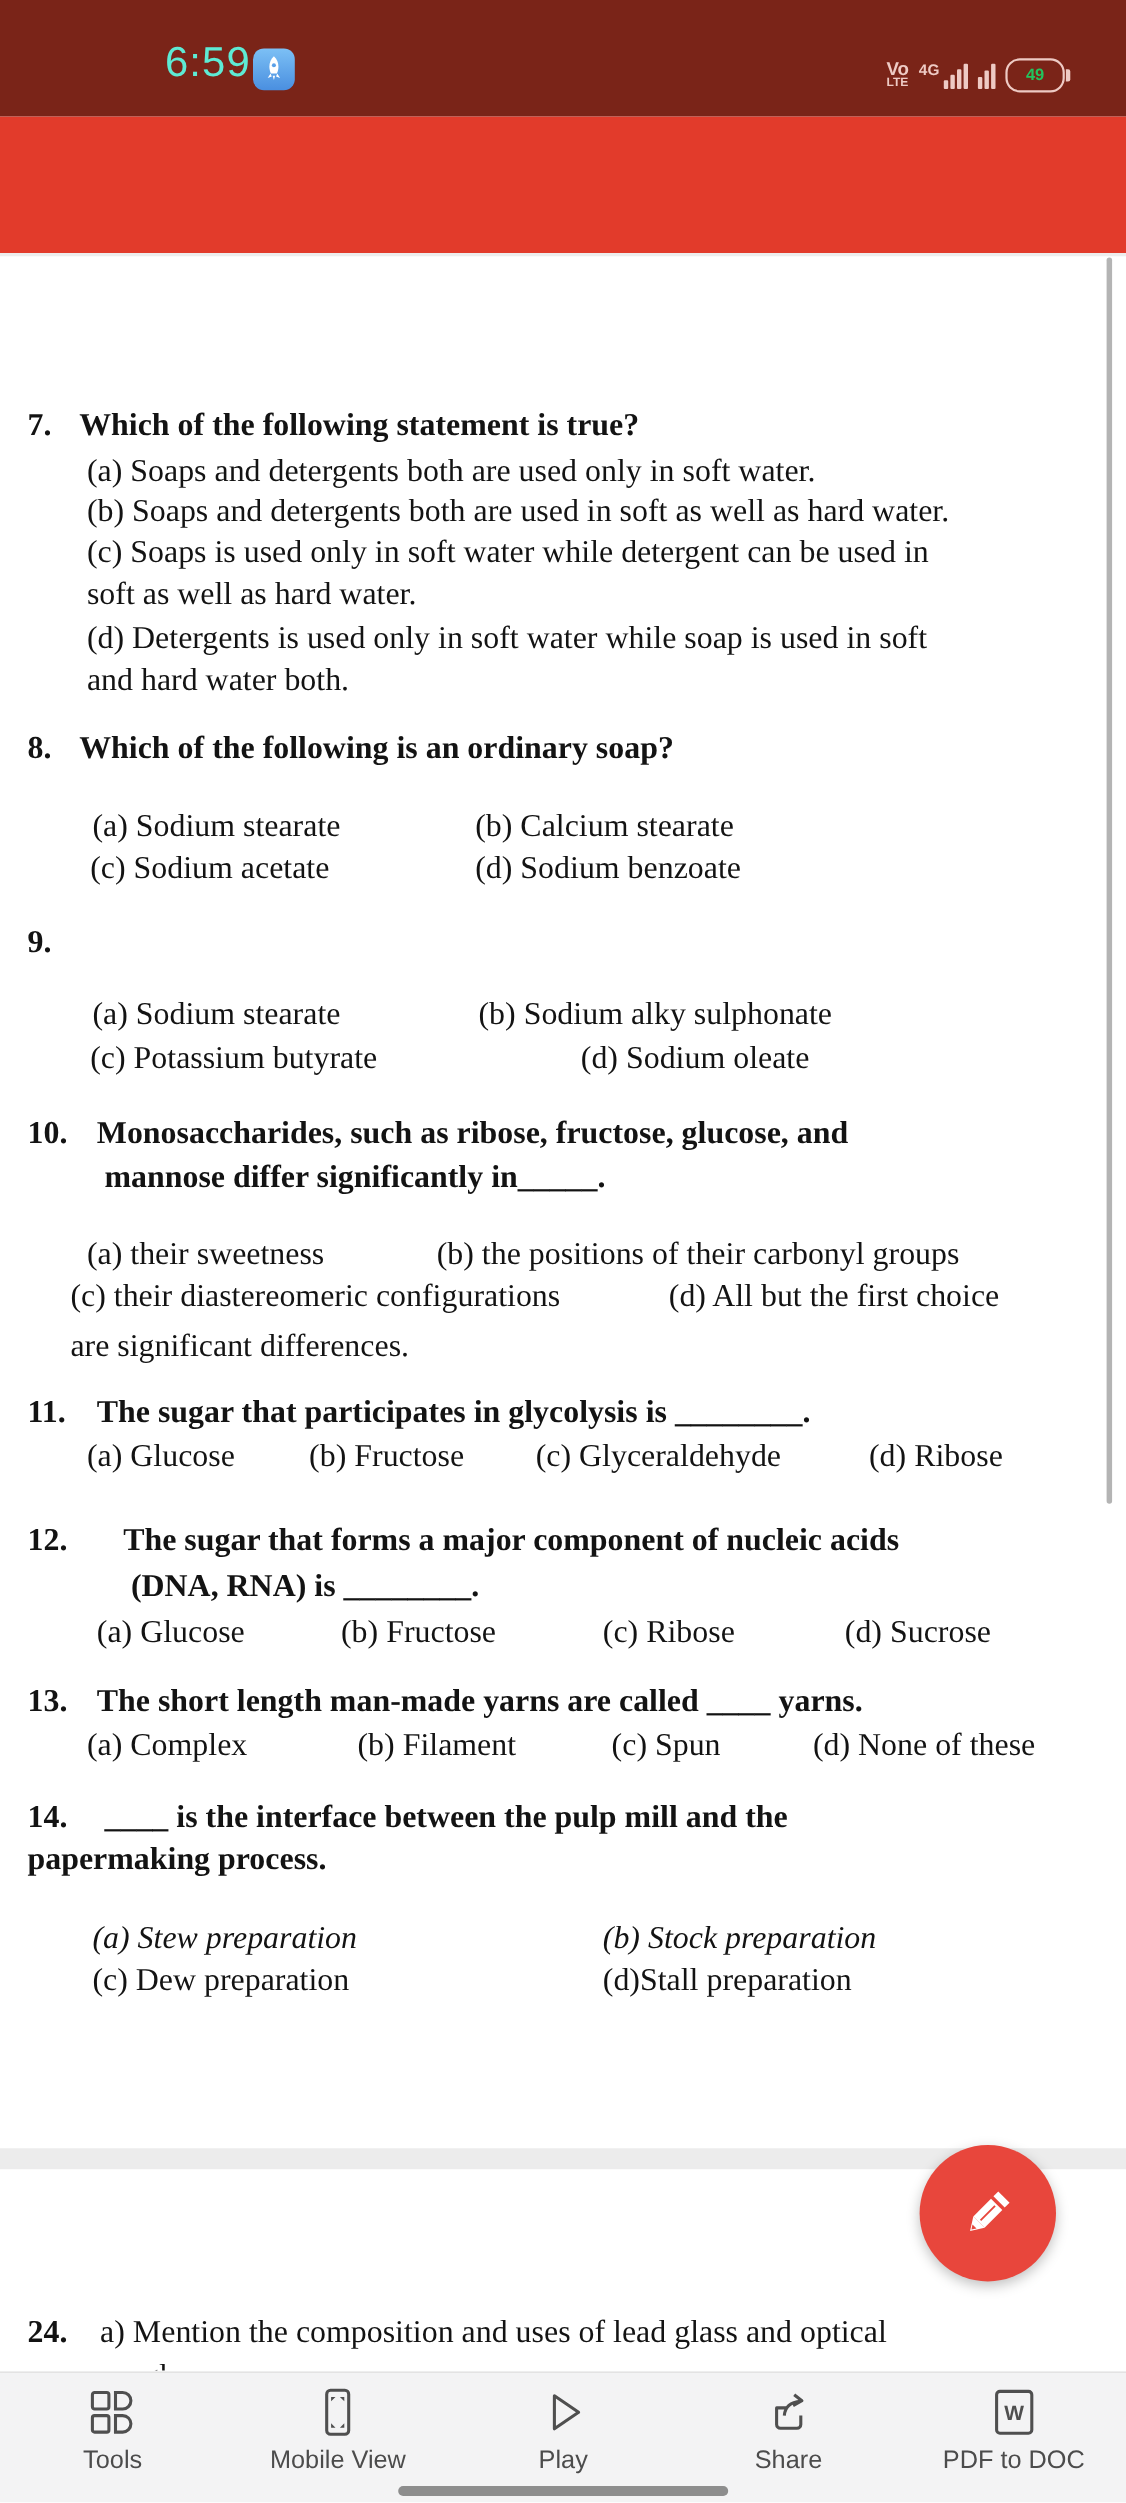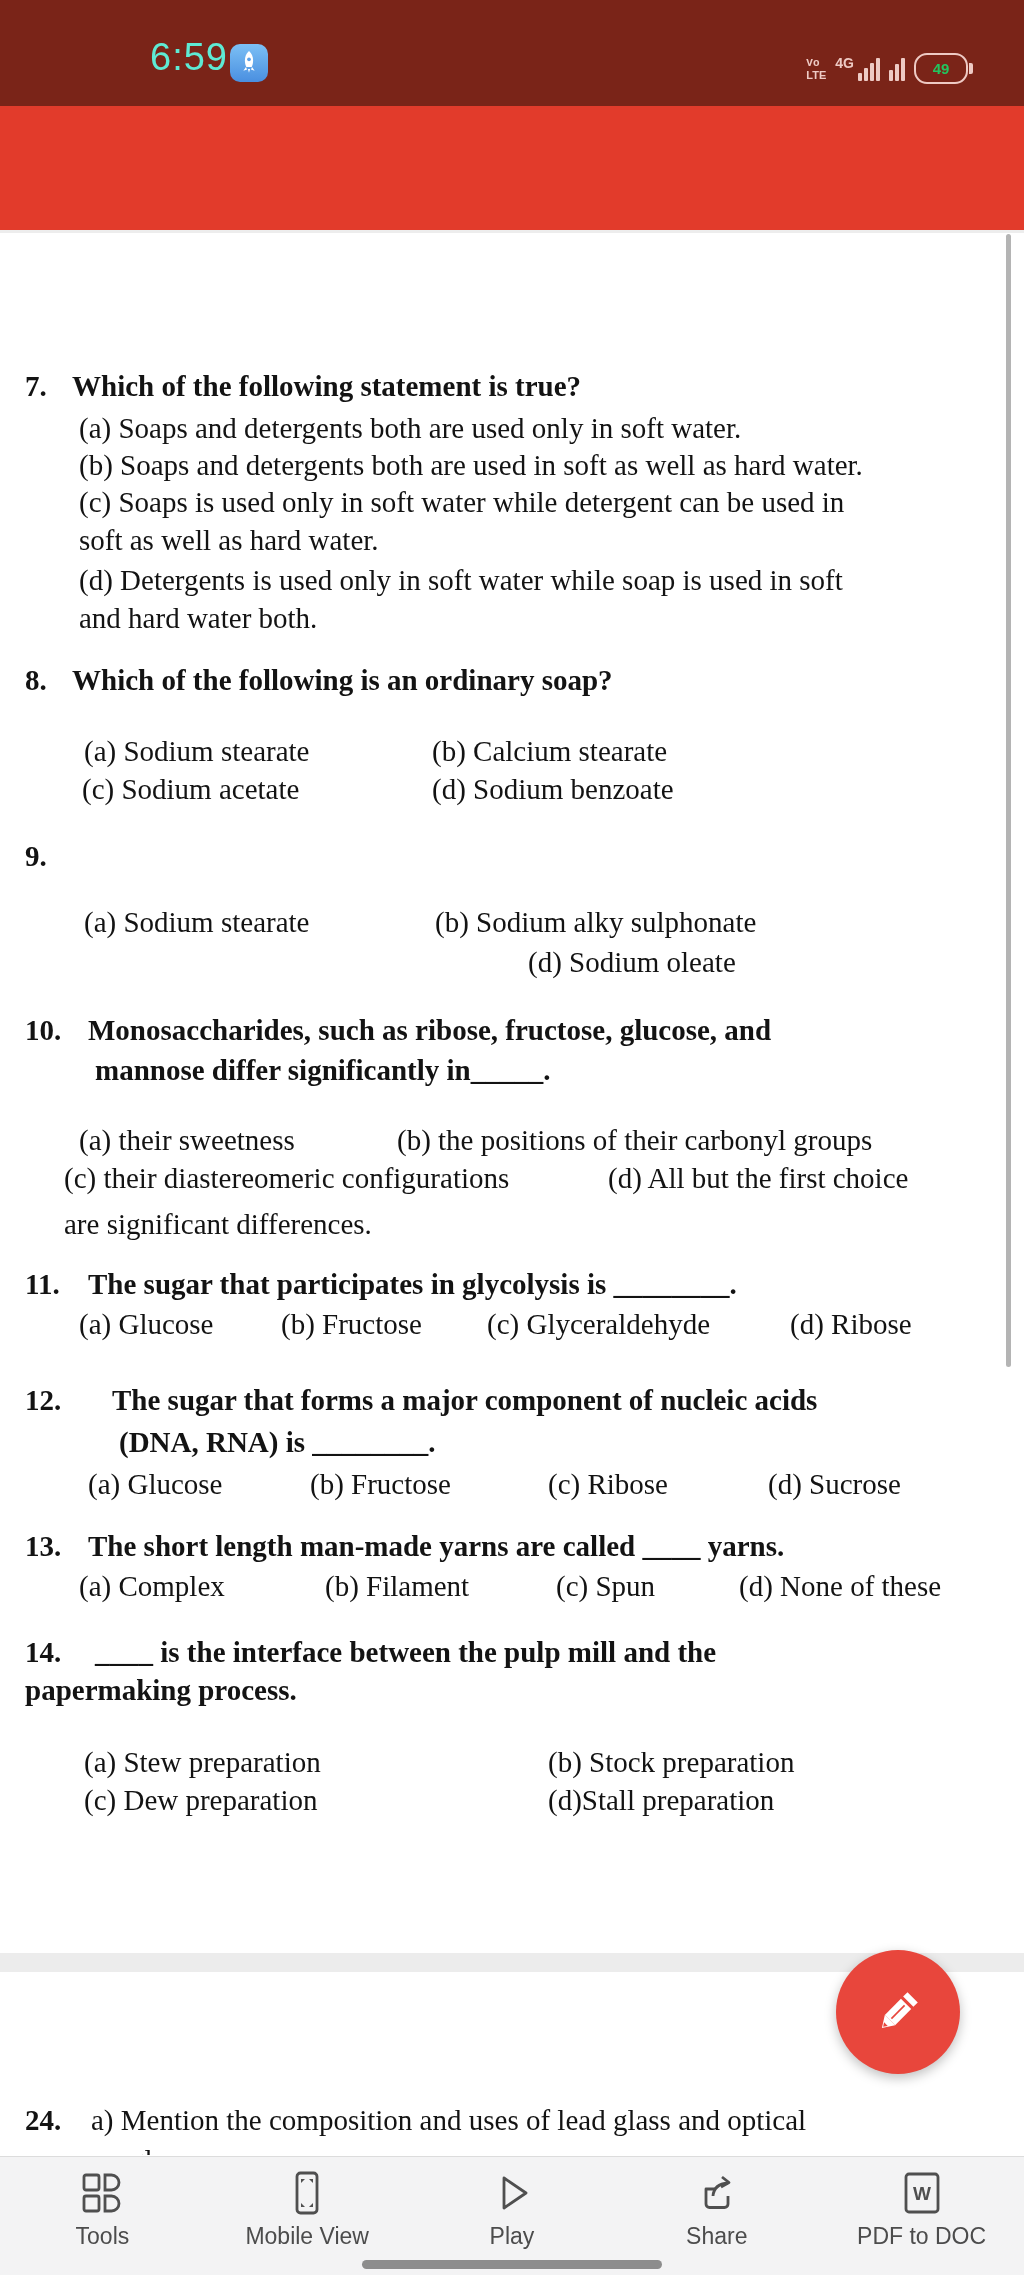--- a/index.html
+++ b/index.html
@@ -5,21 +5,21 @@
   html,body{margin:0;padding:0;background:#ffffff;}
   #screen{position:relative;width:1024px;height:2275px;overflow:hidden;background:#ffffff;font-family:"Liberation Sans",sans-serif;}
 
   
   #status-bar{position:absolute;left:0;top:0;width:1024px;height:106px;background:#7a2418;}
   #status-time{position:absolute;left:150px;top:36px;font-size:38px;font-weight:400;color:#5eead4;letter-spacing:1px;}
   #rocket-app-icon{position:absolute;left:230px;top:44px;width:38px;height:38px;border-radius:10px;
     background:linear-gradient(180deg,#7cc0f5 0%,#4a8fe0 100%);display:flex;align-items:center;justify-content:center;}
   #status-right{position:absolute;right:56px;top:44px;height:40px;display:flex;align-items:flex-end;gap:9px;}
   .volte{display:flex;flex-direction:column;line-height:12px;color:#eecac4;font-weight:700;margin-bottom:3px;}
-  .volte .l1{font-size:11px;font-family:Liberation Mono, monospace;} .volte .l2{font-size:11px;}
+  .volte .l1{font-size:17px;} .volte .l2{font-size:11px;}
   .netgrp{display:flex;align-items:flex-end;gap:3px;margin-bottom:3px;}
   .net4g{font-size:14px;font-weight:700;color:#eecac4;margin-right:1px;position:relative;top:-10px;}
   .bars{display:flex;align-items:flex-end;gap:2px;}
   .bar{width:4px;background:#eecac4;border-radius:1px;}
   #battery{position:relative;width:50px;height:27px;border:2.5px solid #eecac4;border-radius:13px;
     display:flex;align-items:center;justify-content:center;color:#22c55e;font-size:15px;font-weight:700;}
   #battery:after{content:"";position:absolute;right:-7px;top:8px;width:4px;height:11px;background:#eecac4;border-radius:0 2px 2px 0;}
 
   
   #app-header{position:absolute;left:0;top:106px;width:1024px;height:124px;background:#e23b2b;}
@@ -156,20 +156,21 @@
     </div>
 
     <div class="ln" style="top:608px;">
       <span class="b" style="left:25px;">9.</span>
     </div>
     <div class="ln" style="top:674px;">
       <span style="left:84px;">(a) Sodium stearate</span>
       <span style="left:435px;">(b) Sodium alky sulphonate</span>
     </div>
     <div class="ln" style="top:714px;">
+      <span style="left:82px;">(c) Potassium butyrate</span>
       <span style="left:528px;">(d) Sodium oleate</span>
     </div>
 
     <div class="ln" style="top:782px;">
       <span class="b" style="left:25px;">10.</span>
       <span class="b" style="left:88px;">Monosaccharides, such as ribose, fructose, glucose, and</span>
     </div>
     <div class="ln" style="top:822px;">
       <span class="b" style="left:95px;">mannose differ significantly in_____.</span>
     </div>
@@ -221,21 +222,21 @@
       <span style="left:739px;">(d) None of these</span>
     </div>
 
     <div class="ln" style="top:1404px;">
       <span class="b" style="left:25px;">14.</span>
       <span class="b" style="left:95px;">____ is the interface between the pulp mill and the</span>
     </div>
     <div class="ln" style="top:1442px;">
       <span class="b" style="left:25px;">papermaking process.</span>
     </div>
-    <div class="ln" style="top:1514px;">
+    <div class="ln" style="top:1514px;font-style:italic;">
       <span style="left:84px;">(a) Stew preparation</span>
       <span style="left:548px;">(b) Stock preparation</span>
     </div>
     <div class="ln" style="top:1552px;">
       <span style="left:84px;">(c) Dew preparation</span>
       <span style="left:548px;">(d)Stall preparation</span>
     </div>
 
     <div id="page-separator"></div>
 

